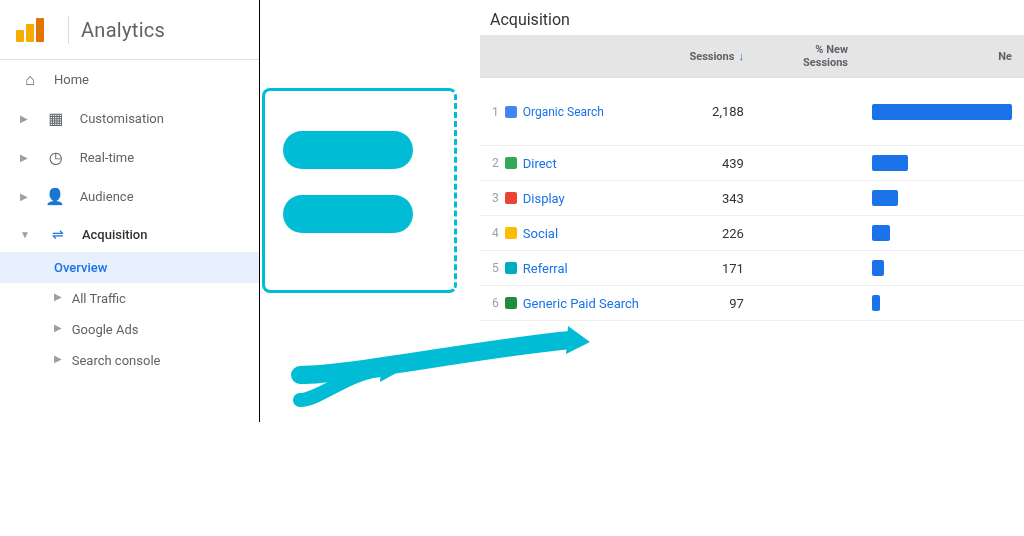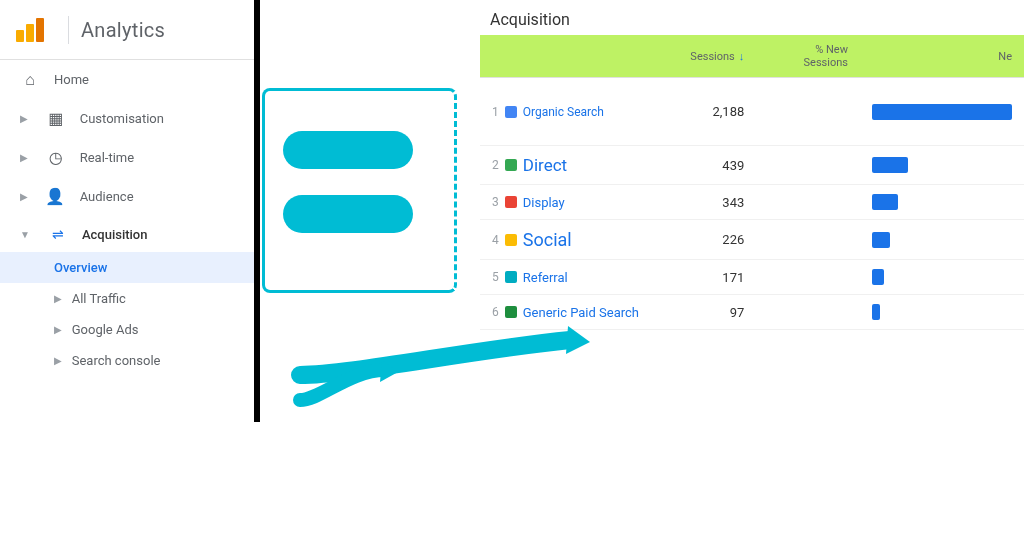--- a/index.html
+++ b/index.html
@@ -12,21 +12,21 @@
       display: flex;
       font-size: 13px;
       color: #333;
     }
 
     
     .sidebar {
       width: 260px;
       min-width: 260px;
       background: #fff;
-      border-right: 6px solid #000000;
+      border-right: 1px solid #000000;
       height: 422px;
       overflow: hidden;
     }
 
     .sidebar-header {
       display: flex;
       align-items: center;
       padding: 12px 16px;
       border-bottom: 1px solid #e0e0e0;
       height: 60px;
@@ -96,21 +96,21 @@
       color: #333;
       font-weight: 500;
     }
 
     .nav-item.active-parent .icon {
       color: #1a73e8;
     }
 
     .nav-sub-item {
       display: flex;
-      align-items: center;
+      align-items: flex-start;
       padding: 8px 16px 8px 54px;
       cursor: pointer;
       color: #5f6368;
       font-size: 13px;
       gap: 10px;
     }
 
     .nav-sub-item.active {
       background: #e8f0fe;
       color: #1a73e8;
@@ -151,24 +151,24 @@
 
     .acq-table {
       width: 100%;
       border-collapse: collapse;
     }
 
     .acq-table th {
       padding: 8px 12px;
       text-align: right;
       font-size: 11px;
-      font-weight: 400;
+      font-weight: 700;
       color: #5f6368;
       border-bottom: 1px solid #e0e0e0;
-      background: #bef264;
+      background: #e5e5e5;
     }
 
     .acq-table th.left {
       text-align: left;
     }
 
     .acq-table td {
       padding: 9px 12px;
       border-bottom: 1px solid #f0f0f0;
       font-size: 13px;
@@ -318,21 +318,21 @@
             <td style="padding: 9px 12px; border-bottom: 1px solid rgb(240, 240, 240);"></td>
             <td style="padding: 9px 12px; border-bottom: 1px solid rgb(240, 240, 240);">
               <div style="height:16px; width:140px; background:#1a73e8; border-radius:2px;"></div>
             </td>
           </tr>
           <tr>
             <td style="padding: 9px 12px; border-bottom: 1px solid rgb(240, 240, 240);">
     <div style="display:flex; align-items:center; gap:6px;">
       <span style="color:#9aa0a6; font-size:12px;">2</span>
       <span style="width:12px; height:12px; border-radius:2px; background:#34A853; display:inline-block; flex-shrink:0;"></span>
-      <a href="#" style="color:#1a73e8; text-decoration:none; font-size:17px;">Direct</a>
+      <a href="#" style="color:#1a73e8; text-decoration:none; font-size:13px;">Direct</a>
     </div>
   </td>
             <td style="text-align: right; padding: 9px 12px; border-bottom: 1px solid rgb(240, 240, 240); font-size: 13px; color: rgb(51, 51, 51);">439</td>
             <td style="padding: 9px 12px; border-bottom: 1px solid rgb(240, 240, 240);"></td>
             <td style="padding: 9px 12px; border-bottom: 1px solid rgb(240, 240, 240);">
               <div style="height:16px; width:36px; background:#1a73e8; border-radius:2px;"></div>
             </td>
           </tr>
           <tr>
             <td style="padding: 9px 12px; border-bottom: 1px solid rgb(240, 240, 240);">
@@ -346,21 +346,21 @@
             <td style="padding: 9px 12px; border-bottom: 1px solid rgb(240, 240, 240);"></td>
             <td style="padding: 9px 12px; border-bottom: 1px solid rgb(240, 240, 240);">
               <div style="height:16px; width:26px; background:#1a73e8; border-radius:2px;"></div>
             </td>
           </tr>
           <tr>
             <td style="padding: 9px 12px; border-bottom: 1px solid rgb(240, 240, 240);">
     <div style="display:flex; align-items:center; gap:6px;">
       <span style="color:#9aa0a6; font-size:12px;">4</span>
       <span style="width:12px; height:12px; border-radius:2px; background:#FBBC04; display:inline-block; flex-shrink:0;"></span>
-      <a href="#" style="color:#1a73e8; text-decoration:none; font-size:18px;">Social</a>
+      <a href="#" style="color:#1a73e8; text-decoration:none; font-size:13px;">Social</a>
     </div>
   </td>
             <td style="text-align: right; padding: 9px 12px; border-bottom: 1px solid rgb(240, 240, 240); font-size: 13px; color: rgb(51, 51, 51);">226</td>
             <td style="padding: 9px 12px; border-bottom: 1px solid rgb(240, 240, 240);"></td>
             <td style="padding: 9px 12px; border-bottom: 1px solid rgb(240, 240, 240);">
               <div style="height:16px; width:18px; background:#1a73e8; border-radius:2px;"></div>
             </td>
           </tr>
           <tr>
             <td style="padding: 9px 12px; border-bottom: 1px solid rgb(240, 240, 240);">

